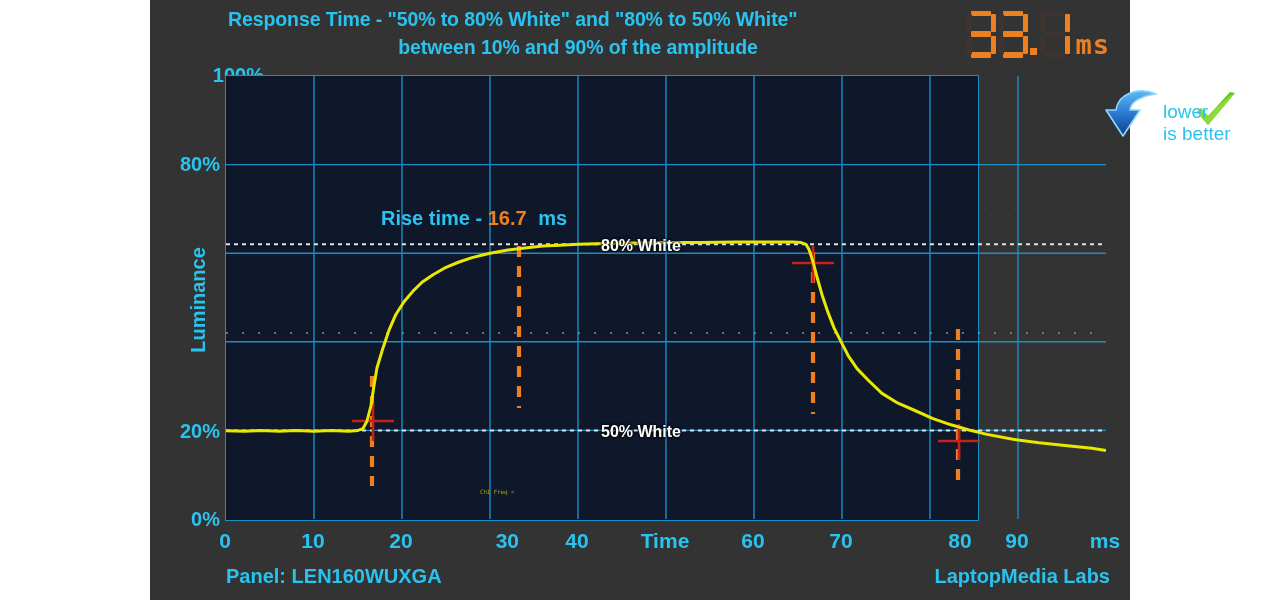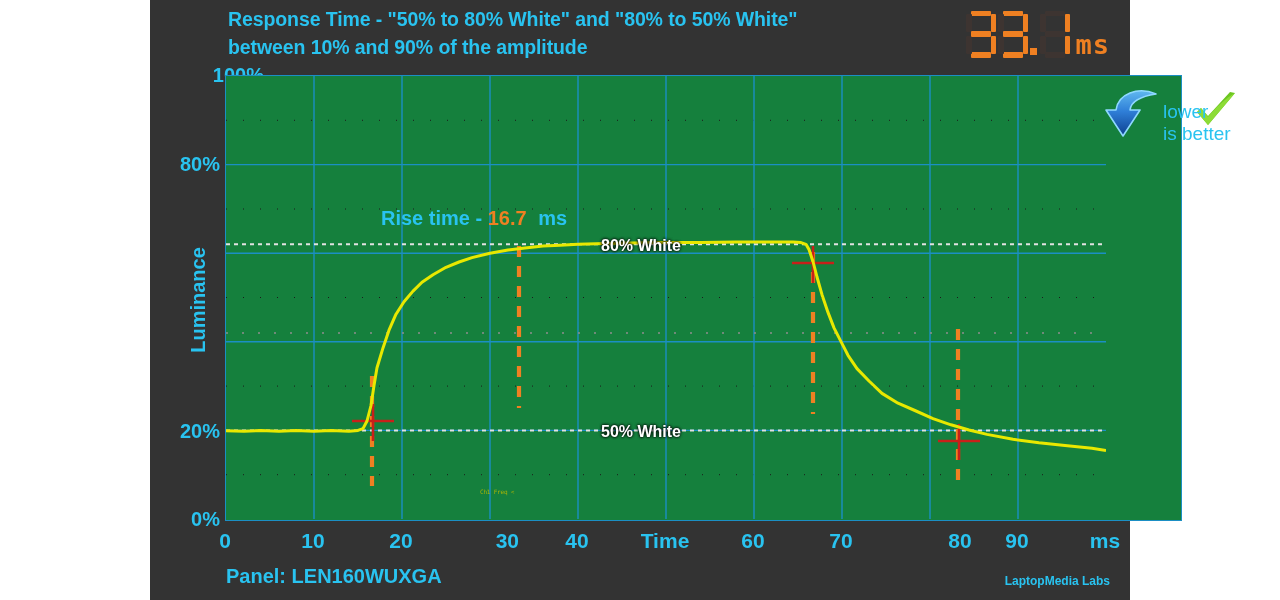--- a/index.html
+++ b/index.html
@@ -6,21 +6,21 @@
   body{width:1280px;height:600px;overflow:hidden;font-family:"Liberation Sans",sans-serif;}
 
   #root{position:relative;width:1280px;height:600px;background:#ffffff;}
 
   
   .card{position:absolute;left:150px;top:0;width:980px;height:600px;background:#333333;}
 
   
   .title{position:absolute;left:78px;top:6px;width:700px;color:#29c3f0;
          font-size:19.5px;font-weight:bold;line-height:1.42;letter-spacing:-0.1px;}
-  .title .l2{display:block;}
+  .title .l2{display:block;text-align:center;}
 
   
   .readout{position:absolute;right:20px;top:2px;height:64px;display:flex;align-items:center;gap:5px;}
   .seg-group{display:flex;align-items:flex-end;gap:2px;}
   .digit{position:relative;width:30px;height:47px;}
   .digit i{position:absolute;background:#ef8022;display:block;border-radius:1px;}
   .digit i.off{background:#3d3431;}
   
   .sg-a{left:5px;top:0px;width:20px;height:5.5px;}
   .sg-b{right:0px;top:3px;width:5.5px;height:18px;}
@@ -33,39 +33,39 @@
   .unit{color:#ef8022;font-size:27px;font-weight:bold;letter-spacing:1px;
         font-family:"DejaVu Sans Mono",monospace;align-self:flex-end;padding-bottom:6px;}
 
   
   .ylab{position:absolute;color:#29c3f0;font-size:20px;font-weight:bold;text-align:right;width:70px;}
   .ytitle{position:absolute;left:-4px;top:300px;color:#29c3f0;font-size:20px;font-weight:bold;
           transform:translateY(-50%) rotate(-90deg);transform-origin:center;white-space:nowrap;}
   .xlab{position:absolute;color:#29c3f0;font-size:21px;font-weight:bold;text-align:center;width:60px;top:529px;}
 
   
-  .plot{position:absolute;left:75px;top:75px;width:957px;height:446px;background:#15803d;
+  .plot{position:absolute;left:75px;top:75px;width:754px;height:446px;background:#0f172a;
         border:1.5px solid #1b8fc4;box-sizing:border-box;}
   .plot svg{display:block;}
 
   
   .inchart{position:absolute;color:#ffffff;font-size:16px;font-weight:bold;
            text-shadow:0 0 3px #000,0 0 3px #000;}
   .rflabel{position:absolute;font-size:20px;font-weight:bold;color:#29c3f0;white-space:nowrap;}
   .rflabel .num{color:#ef8022;}
   .rflabel .ms{color:#29c3f0;padding-left:6px;}
 
   
   .badge{position:absolute;left:955px;top:84px;width:155px;height:78px;display:flex;align-items:center;}
   .badge .txt{color:#29c3f0;font-size:19px;font-weight:normal;line-height:1.18;
               position:relative;z-index:1;}
 
   
   .panel-txt{position:absolute;left:76px;bottom:12px;color:#29c3f0;font-size:20px;font-weight:bold;}
-  .lab-txt{position:absolute;right:20px;bottom:12px;color:#29c3f0;font-size:12px;font-weight:bold;}
+  .lab-txt{position:absolute;right:20px;bottom:12px;color:#29c3f0;font-size:20px;font-weight:bold;}
 
   .scope-note{position:absolute;left:330px;top:488px;color:#b8b800;font-size:6px;
               font-family:"DejaVu Sans Mono",monospace;letter-spacing:-0.2px;opacity:.9;}
 </style>
 </head>
 <body>
 
 <div id="root">
 
   <div class="card">

